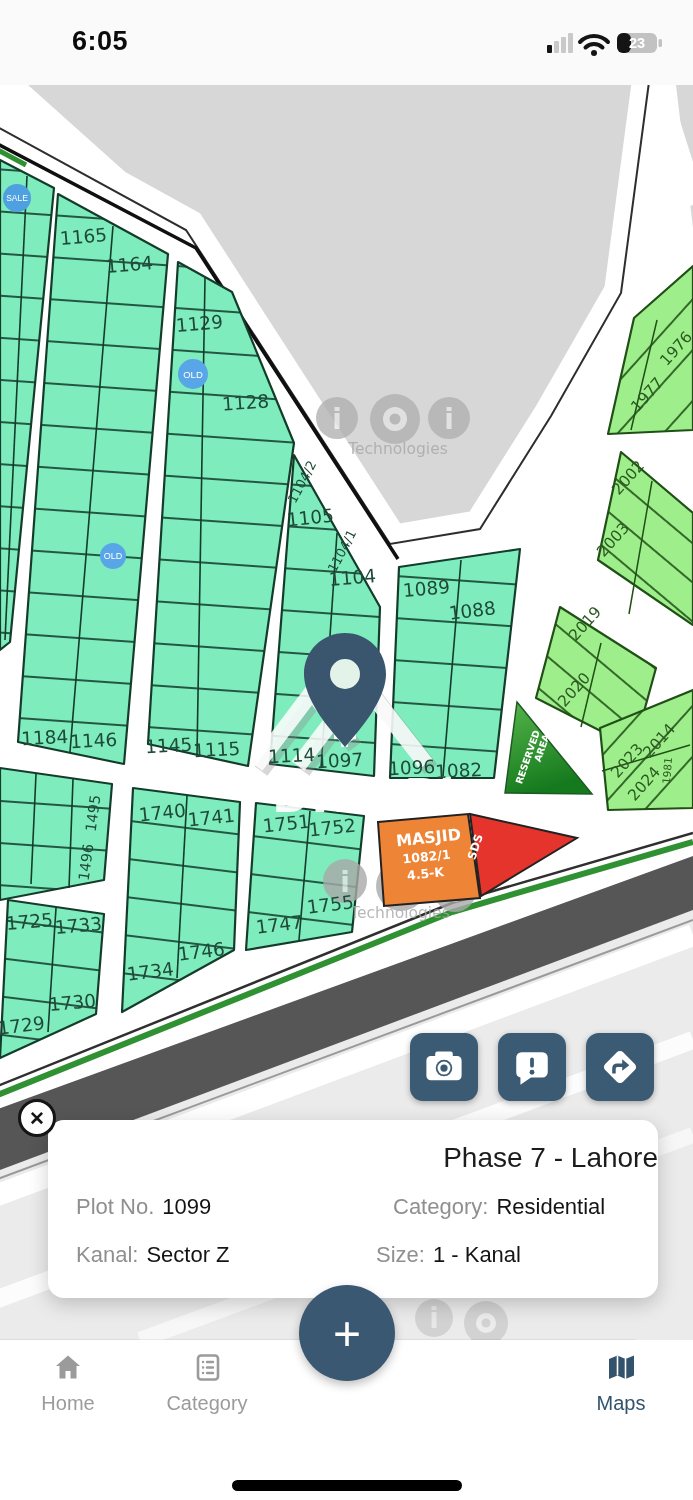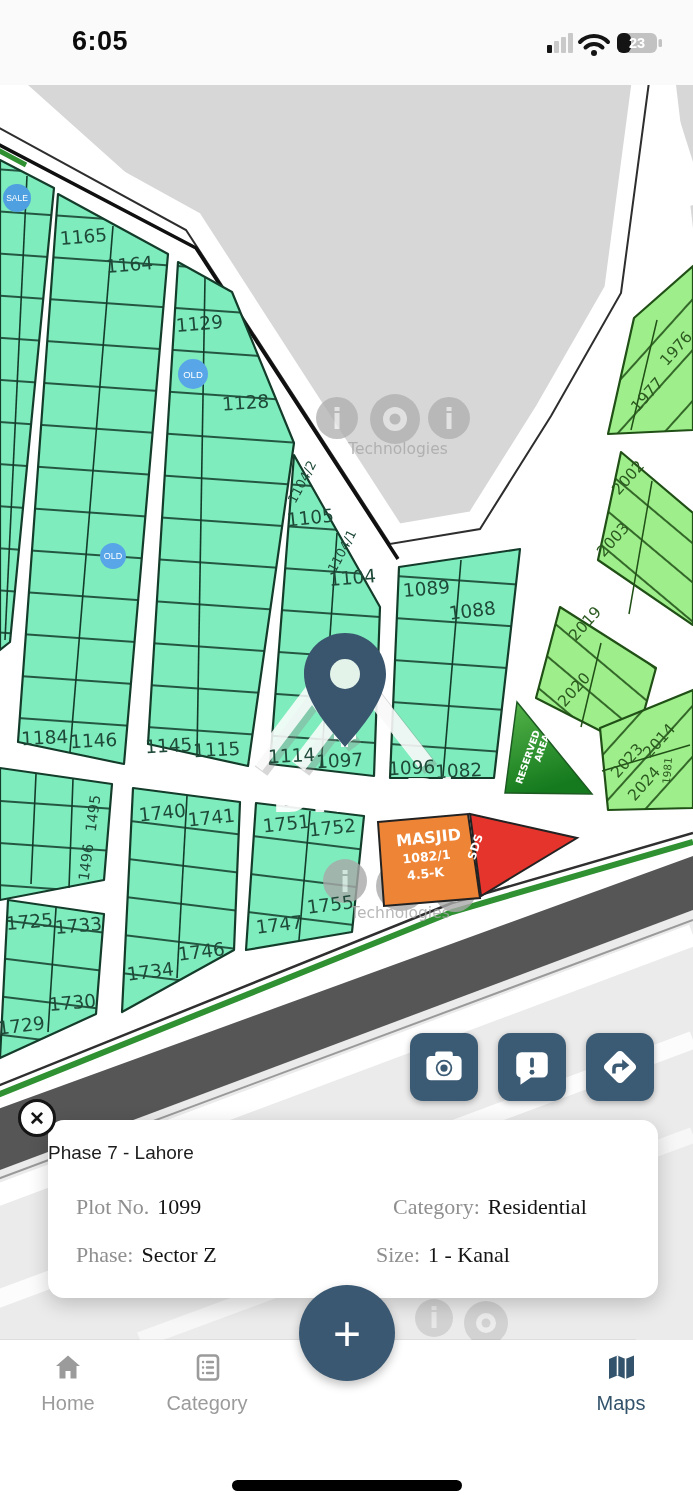--- a/index.html
+++ b/index.html
@@ -19,23 +19,23 @@
   .wm-i{font-family:"DejaVu Sans",sans-serif;font-weight:bold;font-size:28px;fill:#e6e6e6;text-anchor:middle;}
   .wm-t{font-family:"DejaVu Sans",sans-serif;font-size:15.5px;fill:#a6a6a6;text-anchor:middle;}
   .badge-t{font-family:"Liberation Sans",sans-serif;fill:#fff;text-anchor:middle;}
   .area-t{font-family:"DejaVu Sans",sans-serif;fill:#fff;font-weight:bold;text-anchor:middle;}
   
   .mapbtn{position:absolute;width:68px;height:68px;border-radius:13px;background:#3B5A74;z-index:12;
           display:flex;align-items:center;justify-content:center;box-shadow:0 2px 6px rgba(0,0,0,.3);}
   
   #card{position:absolute;left:48px;top:1120px;width:610px;height:178px;background:#fff;border-radius:16px;
         box-shadow:0 6px 20px rgba(0,0,0,.20);z-index:13;}
-  #card-title{position:absolute;left:0;right:0;top:22px;text-align:left;font-size:19px;font-weight:500;color:#1c1c1c;}
+  #card-title{position:absolute;left:0;right:0;top:22px;text-align:right;font-size:28px;font-weight:500;color:#1c1c1c;}
   .fieldrow{position:absolute;left:0;width:100%;}
-  .fld{position:absolute;font-size:22px;white-space:nowrap;font-family:Liberation Serif, serif;}
+  .fld{position:absolute;font-size:22px;white-space:nowrap;}
   .fld .lab{color:#8f8f8f;}
   .fld .val{color:#141414;font-weight:500;margin-left:8px;}
   #close-btn{position:absolute;left:18px;top:1099px;width:38px;height:38px;border-radius:50%;background:#fdfdfd;
              border:3.5px solid #141414;box-sizing:border-box;z-index:14;display:flex;align-items:center;justify-content:center;
              font-size:19px;font-weight:700;color:#141414;}
   
   #fab{position:absolute;left:299px;top:1285px;width:96px;height:96px;border-radius:50%;background:#3A5872;z-index:16;
        display:flex;align-items:center;justify-content:center;color:#fff;font-size:48px;font-weight:300;
        box-shadow:0 4px 10px rgba(0,0,0,.25);}
   
@@ -323,21 +323,21 @@
     <div class="fieldrow" style="top:74px;">
       <span class="fld" style="left:28px;">
         <span class="lab">Plot No.</span><span class="val">1099</span>
       </span>
       <span class="fld" style="left:345px;text-align:right;">
         <span class="lab">Category:</span><span class="val">Residential</span>
       </span>
     </div>
     <div class="fieldrow" style="top:122px;">
       <span class="fld" style="left:28px;">
-        <span class="lab">Phase:</span><span class="val">Sector Z</span>
+        <span class="lab">Kanal:</span><span class="val">Sector Z</span>
       </span>
       <span class="fld" style="left:328px;">
         <span class="lab">Size:</span><span class="val">1 - Kanal</span>
       </span>
     </div>
   </div>
   <div id="close-btn">
       <span>✕</span>
     </div>
 

